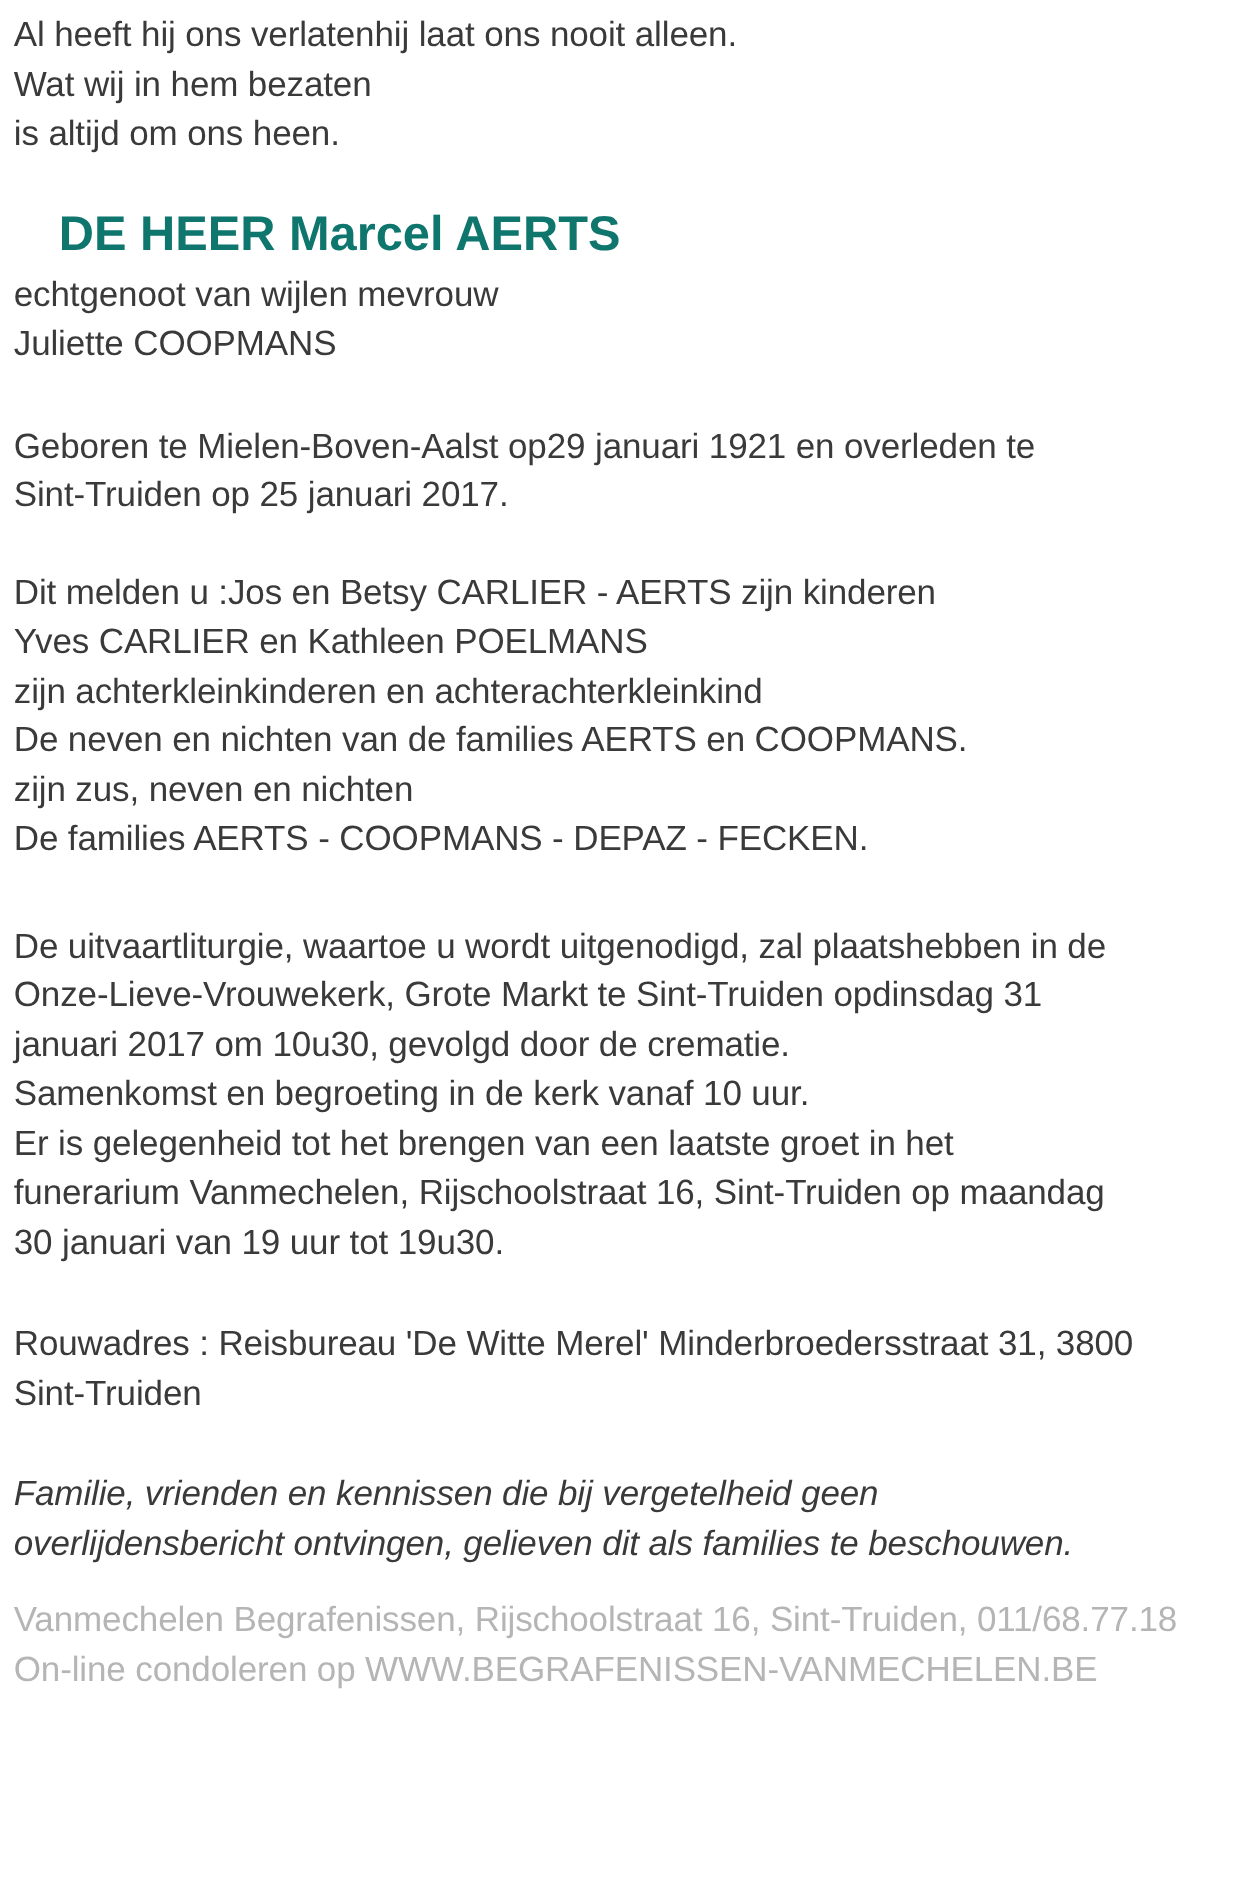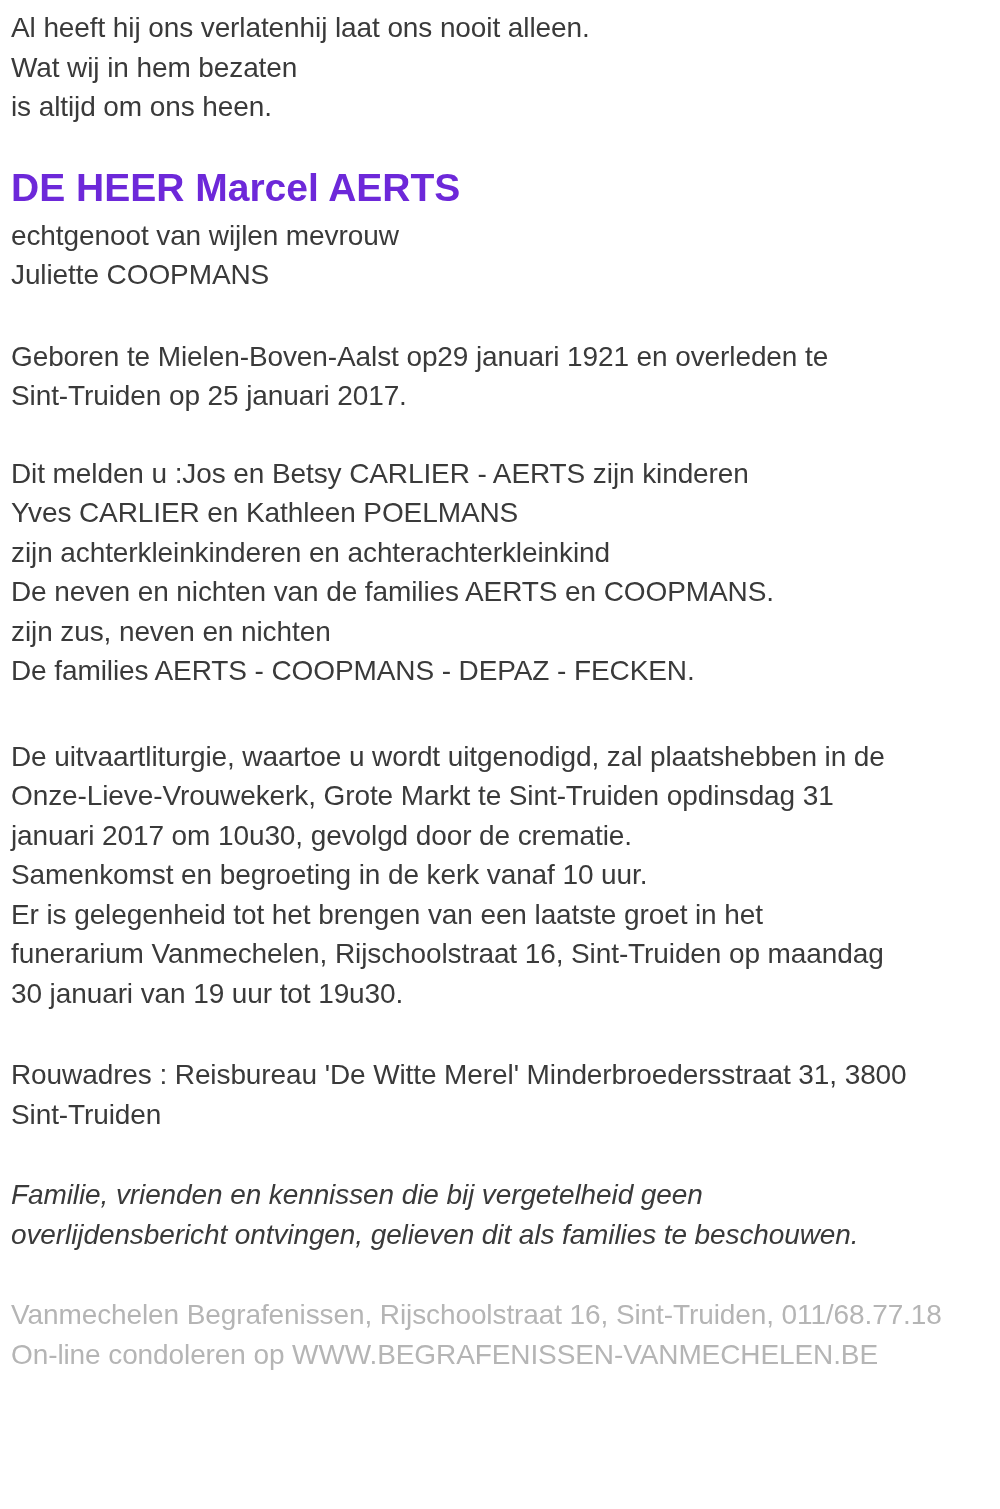--- a/index.html
+++ b/index.html
@@ -23,30 +23,31 @@
   .ln {
     font-size: 28px;
     line-height: 39.5px;
     white-space: pre;
     letter-spacing: -0.1px;
   }
   .title {
     font-size: 39px;
     font-weight: bold;
     line-height: 56px;
-    color: #6d28d9;
+    color: #0f766e;
     margin-top: 33px;
     white-space: pre;
+    margin-left: 36px;
   }
   .sec-birth   { margin-top: 42px; }
   .sec-family  { margin-top: 38px; }
   .sec-funeral { margin-top: 46px; }
   .sec-rouw    { margin-top: 42px; }
   .sec-notice  { margin-top: 41px; font-style: italic; }
-  .sec-footer  { margin-top: 41px; color: #b5b5b5; }
+  .sec-footer  { margin-top: 22px; color: #b5b5b5; }
 </style>
 </head>
 <body>
 
 <div class="page">
 
   <div class="sec-verse">
     <div class="ln">Al heeft hij ons verlatenhij laat ons nooit alleen.</div>
     <div class="ln">Wat wij in hem bezaten</div>
     <div class="ln">is altijd om ons heen.</div>

